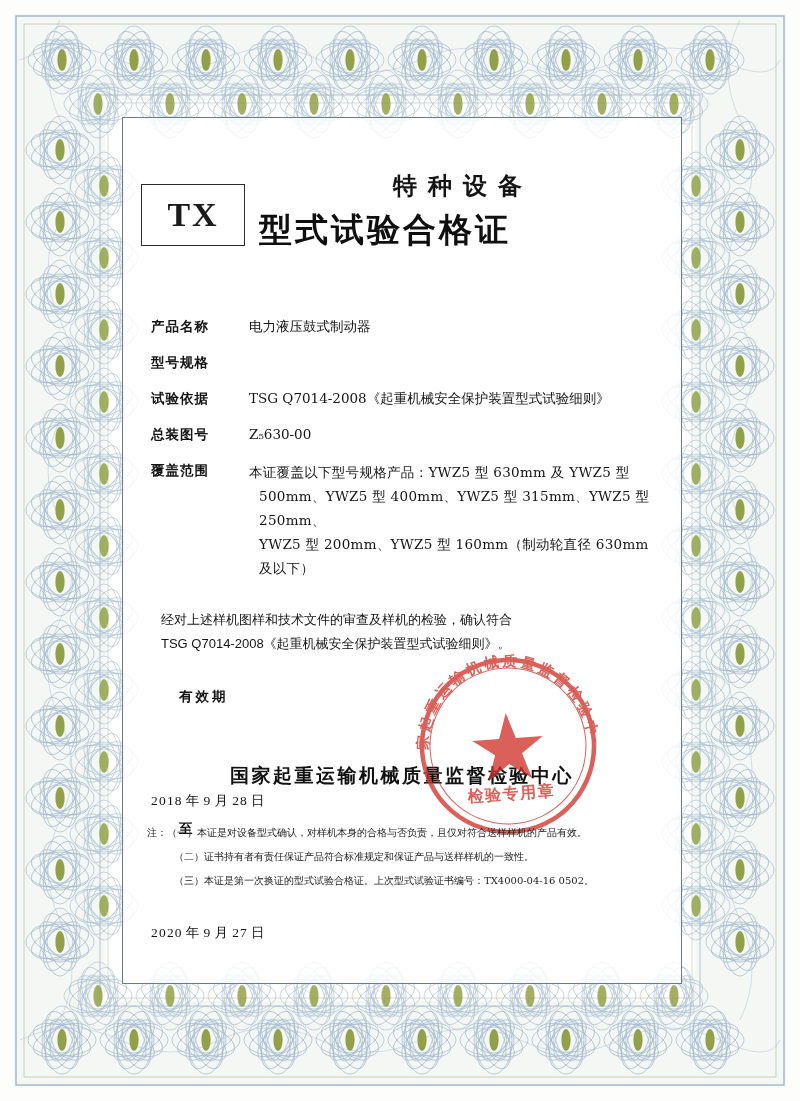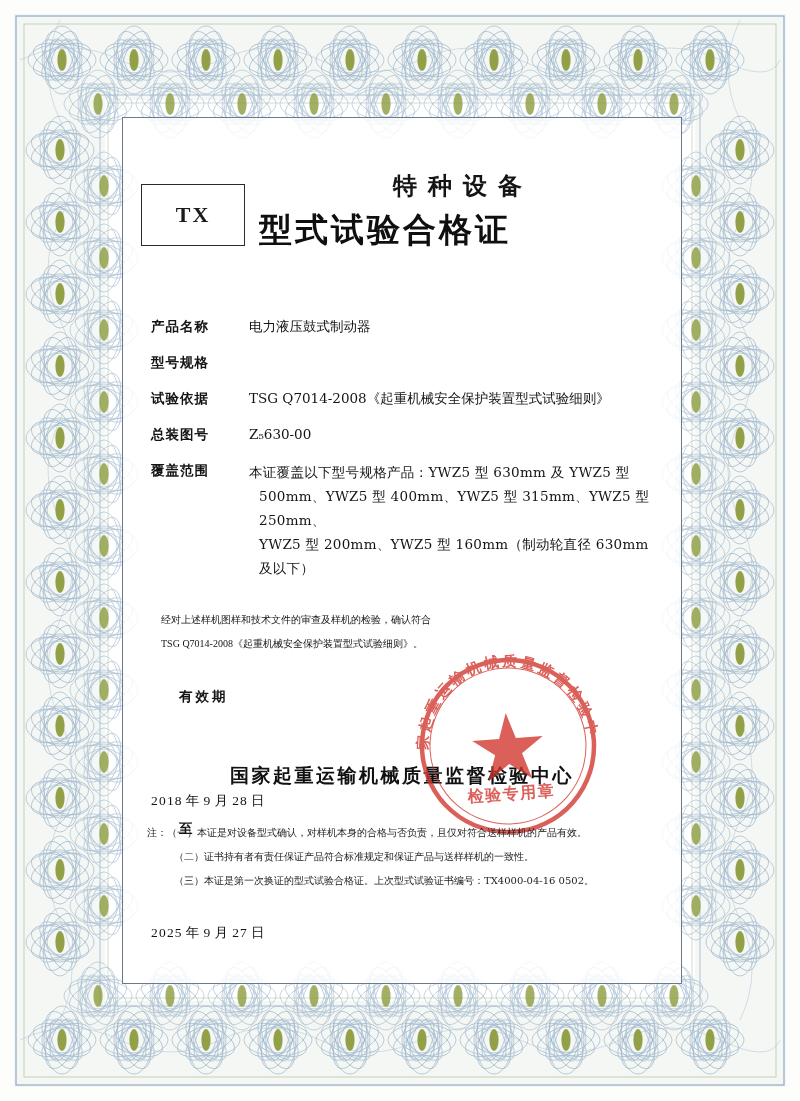--- a/index.html
+++ b/index.html
@@ -53,21 +53,21 @@
     height: 62px;
     border: 1.5px solid #2b2b2b;
     box-sizing: border-box;
     display: flex;
     align-items: center;
     justify-content: center;
   }
   .tx-box span {
     font-family: "Liberation Serif", "DejaVu Serif", serif;
     font-weight: bold;
-    font-size: 22px;
+    font-size: 34px;
     letter-spacing: 2px;
     color: #1b1b1b;
   }
   .title-small {
     position: absolute;
     left: 140px;
     top: 52px;
     width: 400px;
     text-align: center;
     font-family: "DejaVu Serif", "Liberation Serif", serif;
@@ -137,22 +137,22 @@
   }
   .scope-line { display: block; }
   .scope-line:nth-child(n+2) { padding-left: 10px; }
 
   
   .confirm {
     position: absolute;
     left: 38px;
     top: 490px;
     width: 498px;
-    font-family: Liberation Serif, serif;
-    font-size: 10px;
+    font-family: Liberation Sans, sans-serif;
+    font-size: 13px;
     line-height: 24px;
     color: #141414;
   }
   .confirm span { display: block; }
 
   
   .validity {
     position: absolute;
     left: 28px;
     top: 570px;
@@ -450,21 +450,21 @@
     <div class="validity">
       <div class="vrow">
         <div class="vlabel">有效期</div>
         <div class="vdate">
           <span>2018</span><b>年</b><span>9</span><b>月</b><span>28</span><b>日</b>
         </div>
       </div>
       <div class="vrow">
         <div class="vlabel">至</div>
         <div class="vdate">
-          <span>2025</span><b>年</b><span>9</span><b>月</b><span>27</span><b>日</b>
+          <span>2020</span><b>年</b><span>9</span><b>月</b><span>27</span><b>日</b>
         </div>
       </div>
     </div>
 
     <div class="issuer">国家起重运输机械质量监督检验中心</div>
 
     <div class="seal">
       <svg width="214" height="214" viewBox="0 0 214 214" xmlns="http://www.w3.org/2000/svg">
         <defs>
           <path id="sealArc" d="M 107,107 m -80,0 a 80,80 0 1 1 160,0" fill="none"></path>

